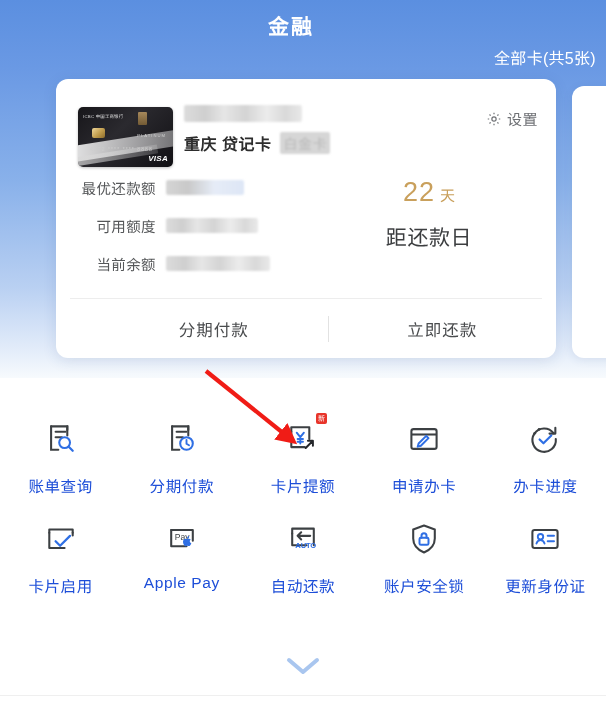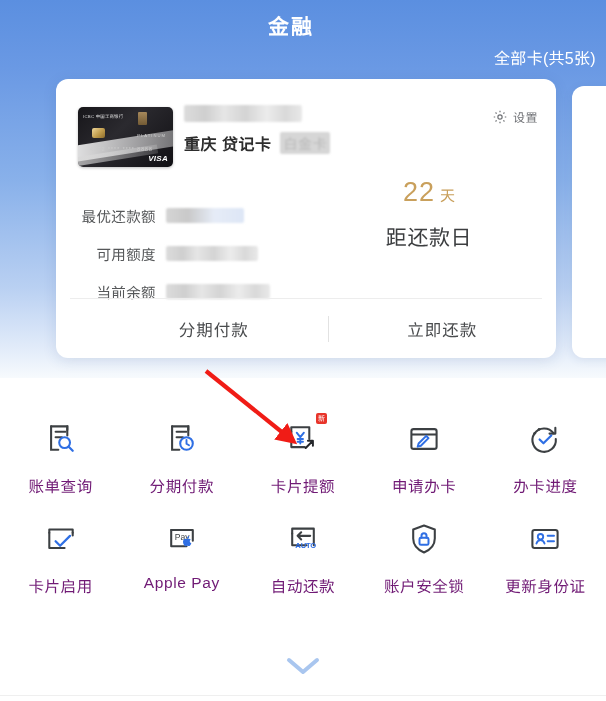--- a/index.html
+++ b/index.html
@@ -97,27 +97,27 @@
 
   .card-name-row{ position:absolute; left:128px; top:52px; display:flex; align-items:center; gap:9px;text-align:right; }
   .card-name{ font-size:16px; font-weight:700; color:#2d2d2d; letter-spacing:.5px; }
   .card-level{
     font-size:14px; color:#b9b9b9; letter-spacing:.5px; padding:1px 3px;
     background:#d6d6d6; border-radius:2px; filter:blur(.9px);
   }
 
   .settings{
     position:absolute; right:18px; top:29px; display:flex; align-items:center; gap:5px;
-    color:#6f7175; font-size:12px; letter-spacing:.5px; cursor:pointer;
+    color:#6f7175; font-size:15px; letter-spacing:.5px; cursor:pointer;
   }
   .settings svg{ display:block; }
 
   
   .stats{ position:absolute; left:0; top:92px; width:100%; height:125px; }
-  .stat-row{ position:absolute; left:22px; display:flex; align-items:center; gap:10px;margin-top:28px; }
+  .stat-row{ position:absolute; left:22px; display:flex; align-items:center; gap:10px; }
   .stat-row.r1{ top:6px; }
   .stat-row.r2{ top:44px; }
   .stat-row.r3{ top:82px; }
   .stat-label{ width:78px; text-align:right; font-size:14.5px; color:#555759; letter-spacing:.4px; }
   .stat-value{ height:15px; }
   .v1{ width:78px; }
   .v2{ width:92px; }
   .v3{ width:104px; }
 
   .due{
@@ -139,21 +139,21 @@
   
   .grid{
     position:absolute; left:0; top:418px; width:606px;
     display:grid; grid-template-columns:repeat(5,1fr); row-gap:22px;
   }
   .grid-item{
     display:flex; flex-direction:column; align-items:center; gap:14px; cursor:pointer;
     position:relative;
   }
   .grid-icon{ position:relative; width:44px; height:42px; display:flex; align-items:center; justify-content:center; }
-  .grid-label{ font-size:15.5px; color:#701a75; letter-spacing:.6px; }
+  .grid-label{ font-size:15.5px; color:#1d4ed8; letter-spacing:.6px; }
   .badge-new{
     position:absolute; top:-5px; right:-2px;
     background:#e8342a; color:#fff; font-size:7px; line-height:1;
     padding:2px 2px; border-radius:2px; letter-spacing:0;
   }
 
   
   .expand{
     position:absolute; left:0; top:653px; width:606px;
     display:flex; justify-content:center; cursor:pointer;

